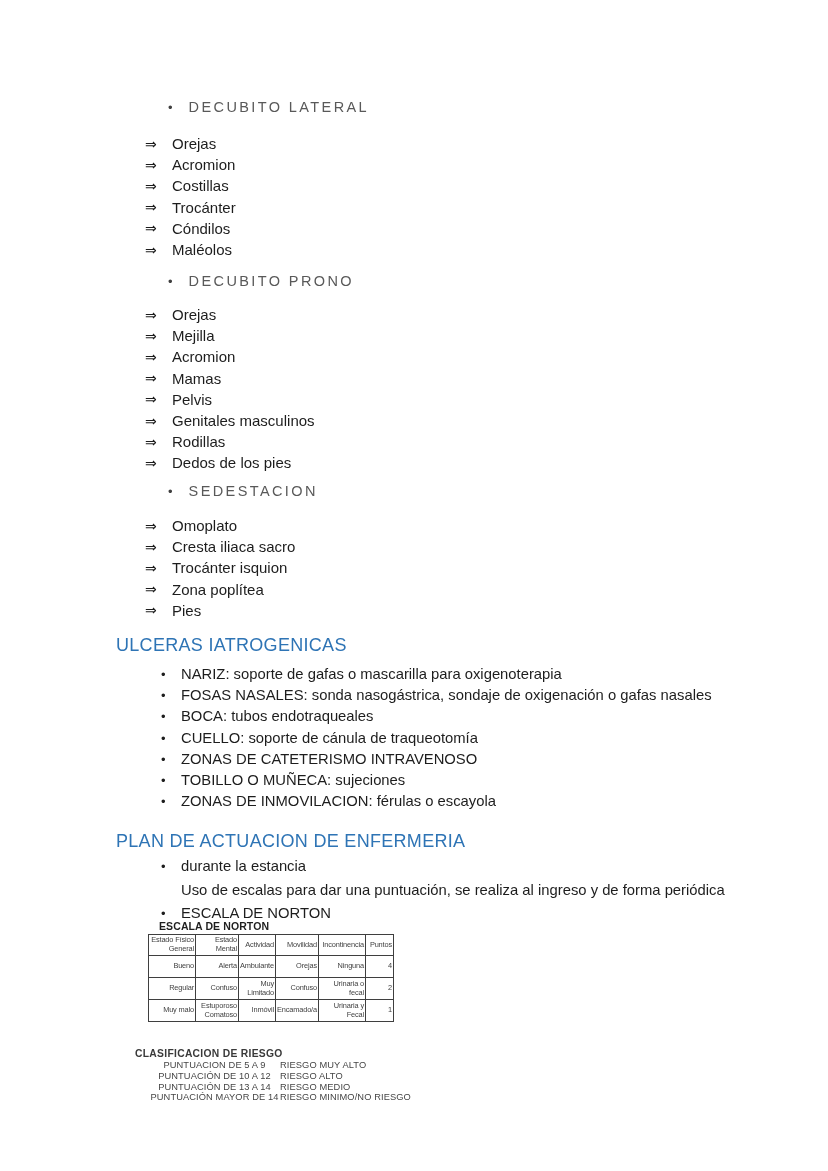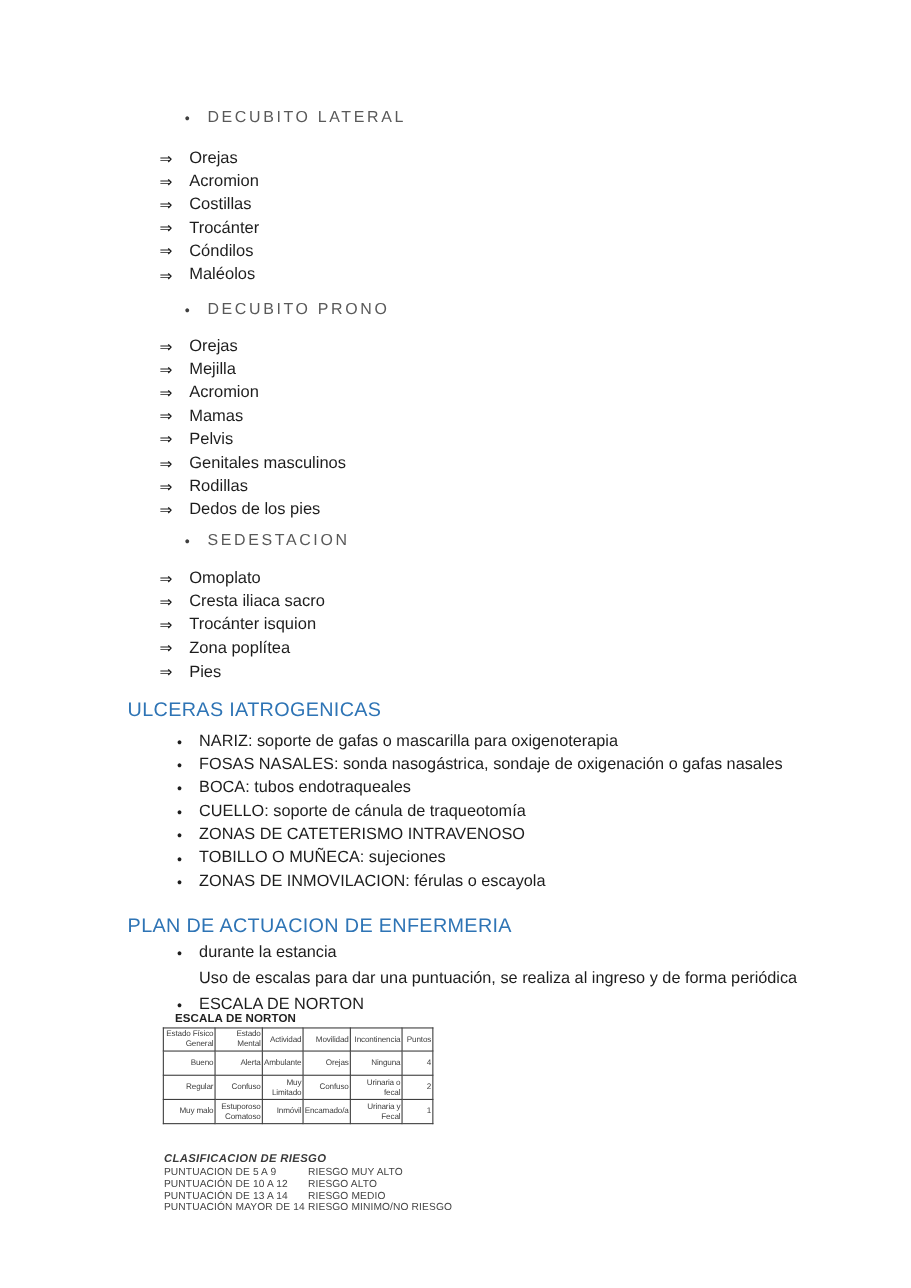--- a/index.html
+++ b/index.html
@@ -46,29 +46,29 @@
     text-align:right;
   }
   .norton-table th,.norton-table td{
     border:1px solid #3f3f3f;padding:0 1px;
     font-weight:normal;line-height:1.18;vertical-align:middle;
     overflow:hidden;
   }
   .norton-table tr{height:22px;}
   .norton-table tr.hdr{height:21px;}
   .class-title{
-    position:absolute;left:149px;top:1048px;
-    font-size:10.3px;font-weight:bold;font-style:italic;
+    position:absolute;left:135px;top:1048px;
+    font-size:10.3px;font-weight:bold;
     color:#3a3a3a;letter-spacing:0.3px;
   }
   .class-rows{
     position:absolute;left:149px;top:1060px;
     font-size:9.3px;color:#454545;line-height:10.8px;letter-spacing:0.1px;
   }
-  .class-rows .row{display:flex;white-space:nowrap;}
+  .class-rows .row{display:flex;white-space:nowrap;text-align:center;}
   .class-rows .score{width:131px;flex:0 0 131px;}
 </style>
 </head>
 <body>
 
 <div class="page">
 
   <div class="sub-head" style="top:99px;">
     <span class="dot">•</span>
     <span>DECUBITO LATERAL</span>

